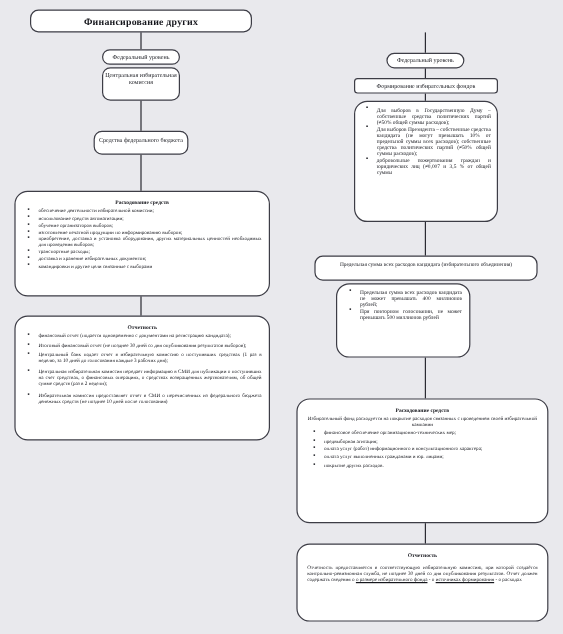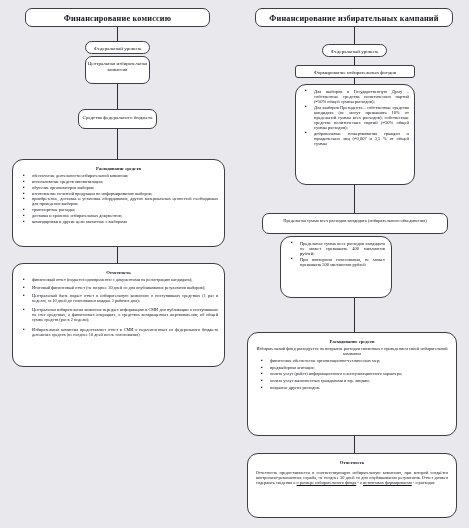--- a/index.html
+++ b/index.html
@@ -107,21 +107,21 @@
   .t-body5  { font-size: 4.6px; }
 </style>
 </head>
 <body>
 
 <div class="page">
 
   <div class="col col-left">
 
     <div class="node title-node t-title" style="left:25px; top:8px; width:185px; height:19px; padding-top:5px;">
-      <span class="nlabel">Финансирование комиссию</span>
+      <span class="nlabel">Финансирование других</span>
     </div>
 
     <div class="vline" style="left:117px; top:27px; height:14px;"></div>
 
     <div class="node t-small" style="left:85px; top:41px; width:65px; height:13px; padding-top:3.5px;">
       <span class="nlabel">Федеральный уровень</span>
     </div>
 
     <div class="node t-small" style="left:85px; top:56px; width:65px; height:28px; padding-top:4px;">
       <span class="nlabel">Центральная избирательная комиссия</span>
@@ -159,23 +159,20 @@
         <li style="margin-bottom:5px;">Центральный банк подает отчет в избирательную комиссию о поступивших средствах (1 раз в неделю, за 10 дней до голосования каждые 3 рабочих дня);</li>
         <li style="margin-bottom:5px;">Центральная избирательная комиссия передает информацию в СМИ для публикации о поступивших на счет средствах, о финансовых операциях, о средствах возвращенных жертвователям, об общей сумме средств (раз в 2 недели);</li>
         <li>Избирательная комиссия предоставляет отчет в СМИ о перечисленных из федерального бюджета денежных средств (не позднее 10 дней после голосования)</li>
       </ul>
     </div>
 
   </div>
 
   <div class="col col-right">
 
-    <div class="node title-node t-title" style="left:20px; top:8px; width:198px; height:19px; padding-top:5px;">
-      <span class="nlabel">Финансирование избирательных кампаний</span>
-    </div>
 
     <div class="vline" style="left:119px; top:27px; height:17px;"></div>
 
     <div class="node t-small" style="left:87px; top:44px; width:65px; height:13px; padding-top:3.5px;">
       <span class="nlabel">Федеральный уровень</span>
     </div>
 
     <div class="vline" style="left:119px; top:57px; height:8px;"></div>
 
     <div class="node sq t-small" style="left:60px; top:65px; width:120px; height:13px; padding-top:3.5px;">

